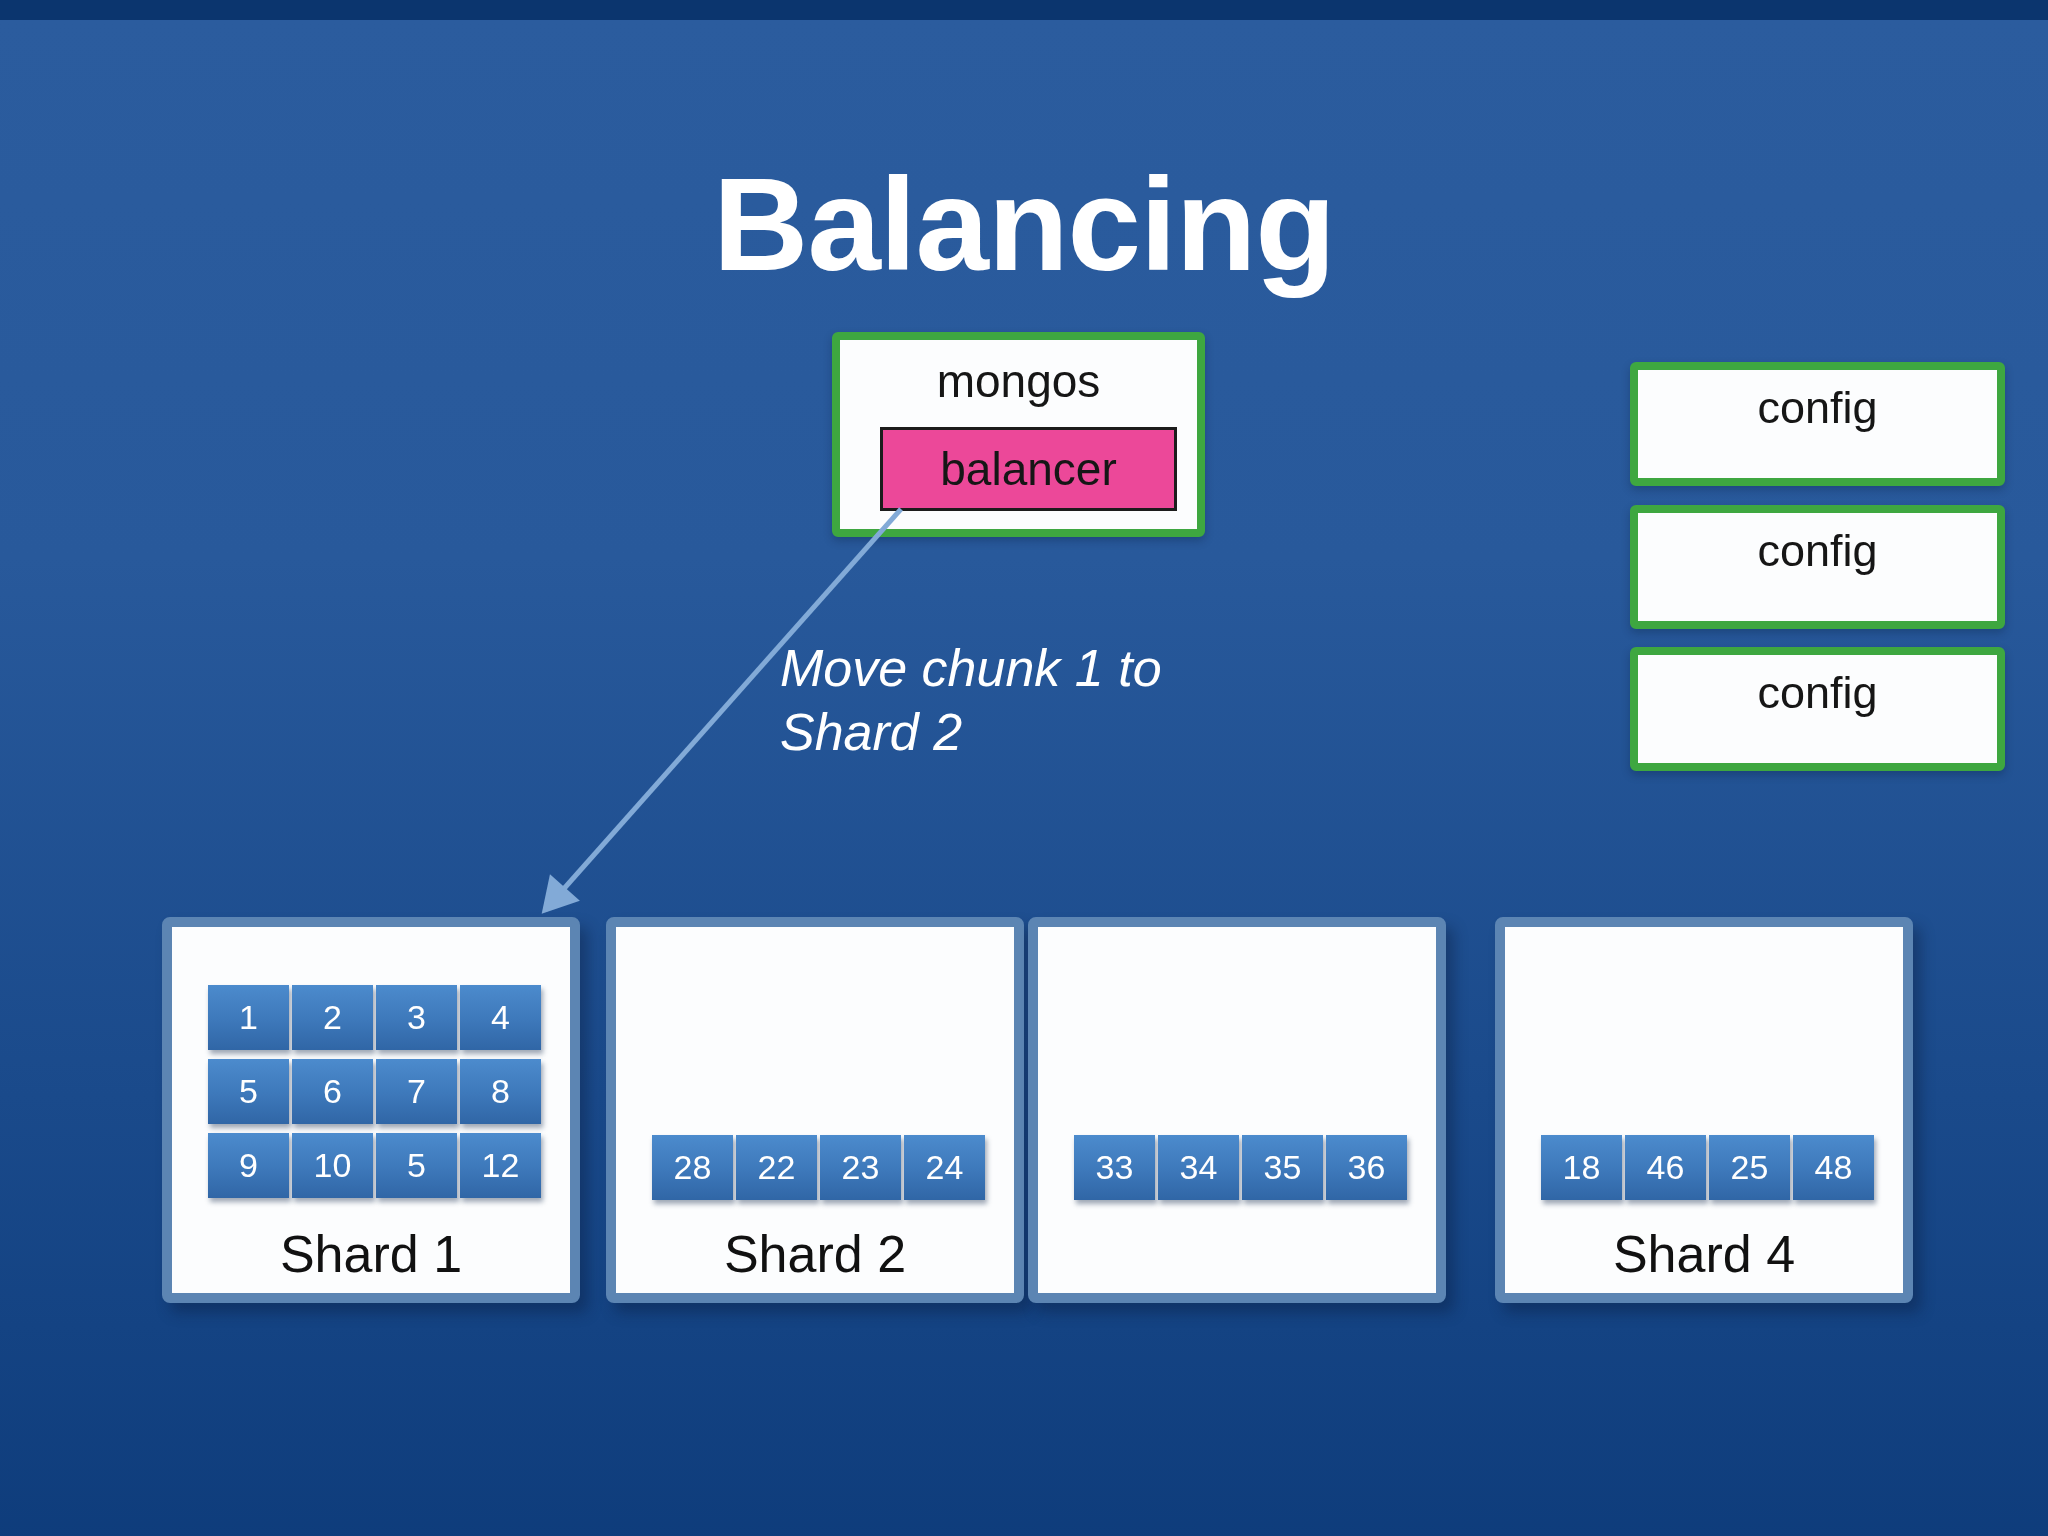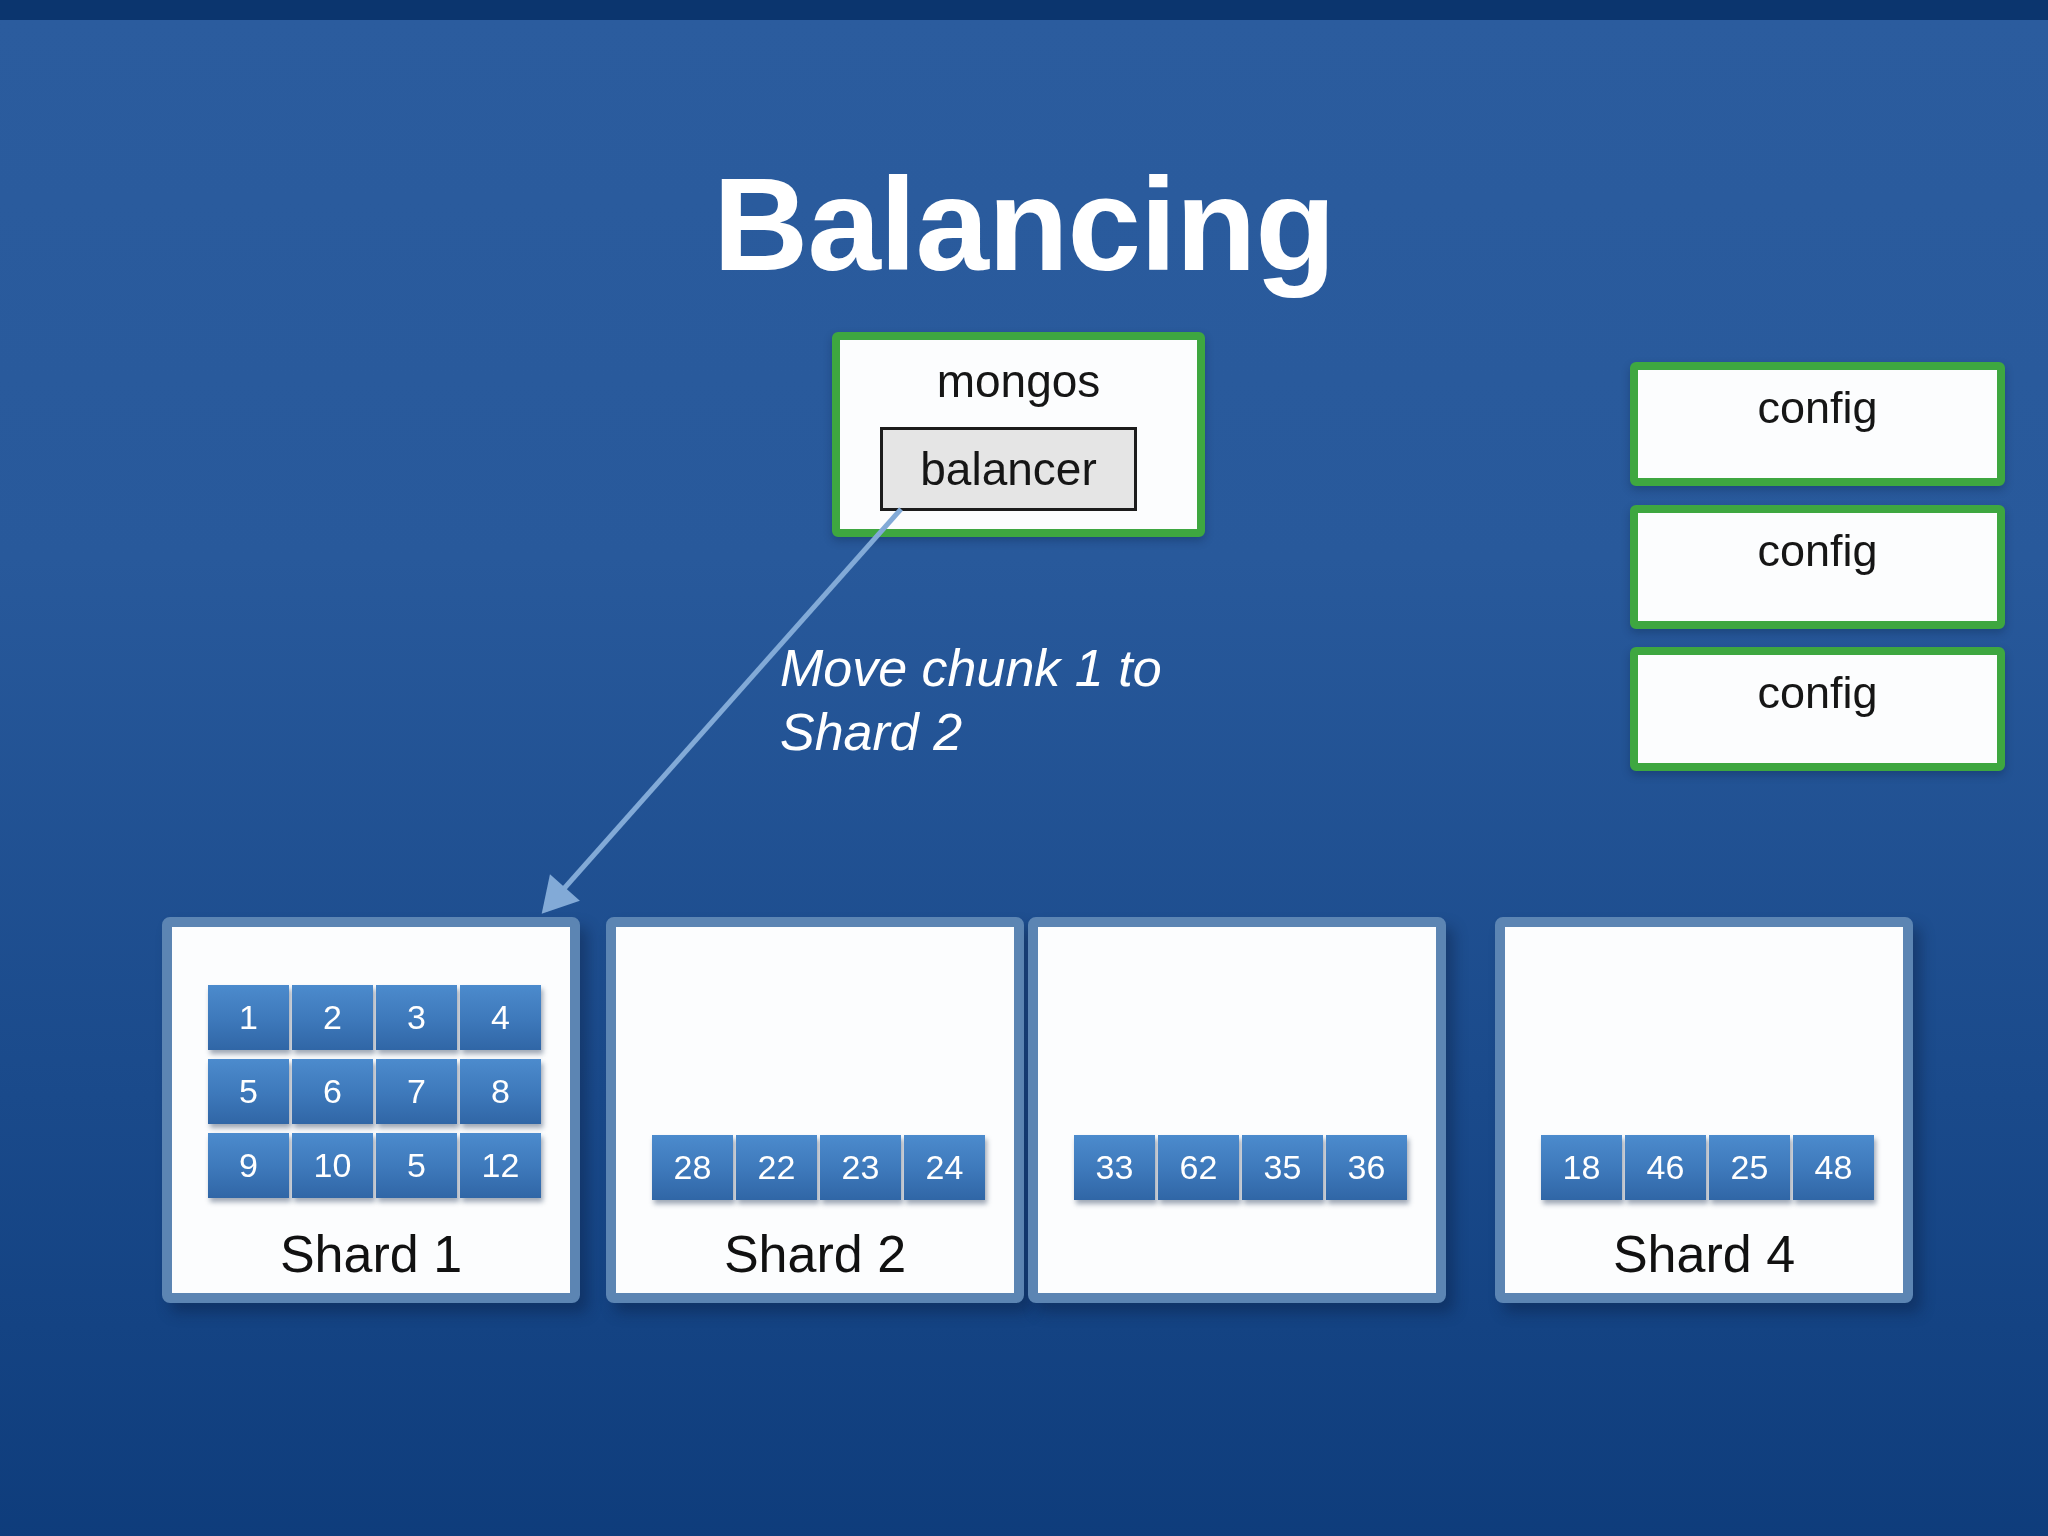--- a/index.html
+++ b/index.html
@@ -28,22 +28,22 @@
     background:#FCFDFE;
     border:8px solid var(--green,#3EA740);
     border-radius:6px;
     box-shadow:0 4px 8px rgba(5,20,45,.25);
   }
   .mongos-box{left:832px;top:312px;width:373px;height:205px;}
   .server-label{
     text-align:center;color:#161616;font-size:46px;margin-top:14px;
   }
   .balancer-box{
-    position:absolute;left:40px;top:87px;width:257px;height:84px;
-    box-sizing:border-box;border:3px solid #1c1c1c;background:#e5e5e5;
+    position:absolute;left:40px;top:87px;width:297px;height:84px;
+    box-sizing:border-box;border:3px solid #1c1c1c;background:#ec4899;
     display:flex;align-items:center;justify-content:center;
     font-size:46px;color:#161616;
   }
   .config-box{left:1630px;width:375px;height:124px;}
   .config-1{top:342px;} .config-2{top:485px;} .config-3{top:627px;}
   .config-box .server-label{margin-top:12px;font-size:45px;}
   
   .annotation{
     position:absolute;left:780px;top:616px;
     color:#fff;font-style:italic;font-size:52px;line-height:64px;
@@ -153,21 +153,21 @@
             <div class="chunk">24</div>
           </div>
         </div>
     <div class="shard-name">Shard 2</div>
   </div>
 
   <div class="shard" style="left: 1028px;">
     <div class="chunk-grid single">
           <div class="chunk-row">
             <div class="chunk">33</div>
-            <div class="chunk">62</div>
+            <div class="chunk">34</div>
             <div class="chunk">35</div>
             <div class="chunk">36</div>
           </div>
         </div>
   </div>
 
   <div class="shard" style="left: 1495px;">
     <div class="chunk-grid single">
           <div class="chunk-row">
             <div class="chunk">18</div>

